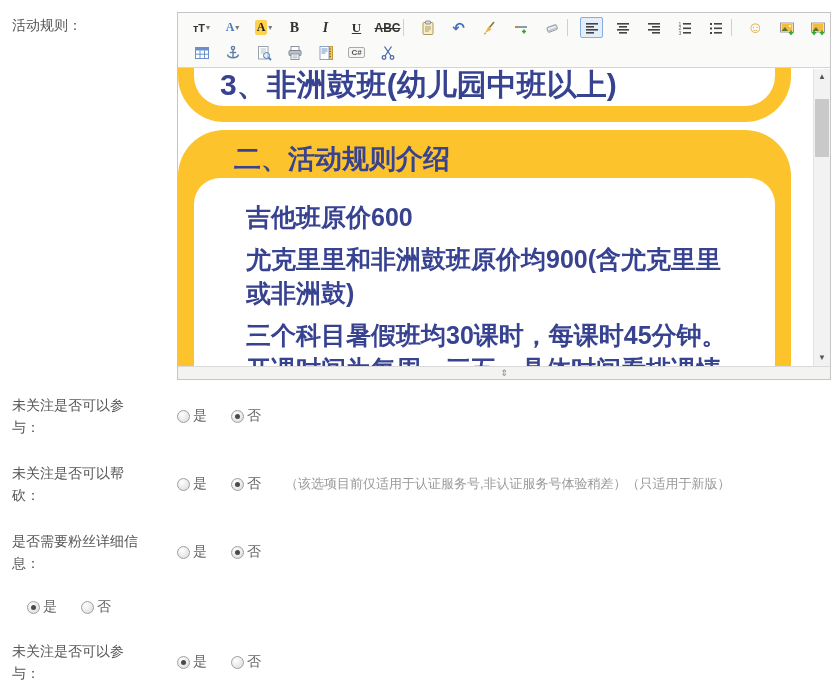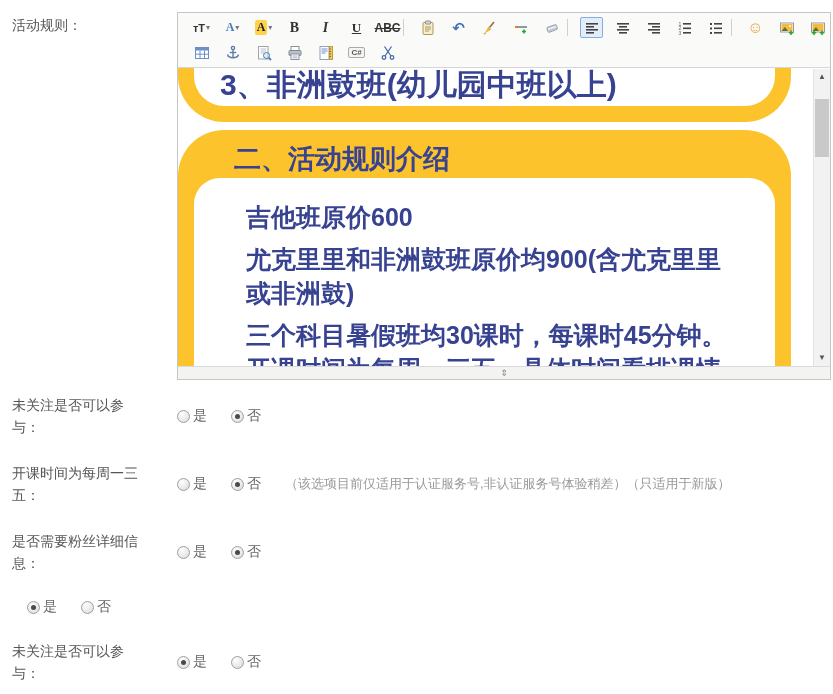--- a/index.html
+++ b/index.html
@@ -368,21 +368,21 @@
             <span class="radio-text">是</span>
           </span>
         <span class="radio-group">
             <span class="radio checked"></span>
             <span class="radio-text">否</span>
           </span>
       </div>
     </div>
 
     <div class="form-row">
-      <div class="form-label">开课时间为每周一三五：</div>
+      <div class="form-label">未关注是否可以帮砍：</div>
       <div class="gap27"></div>
       <div class="form-field">
         <span class="radio-group">
             <span class="radio"></span>
             <span class="radio-text">是</span>
           </span>
         <span class="radio-group">
             <span class="radio checked"></span>
             <span class="radio-text">否</span>
           </span>

